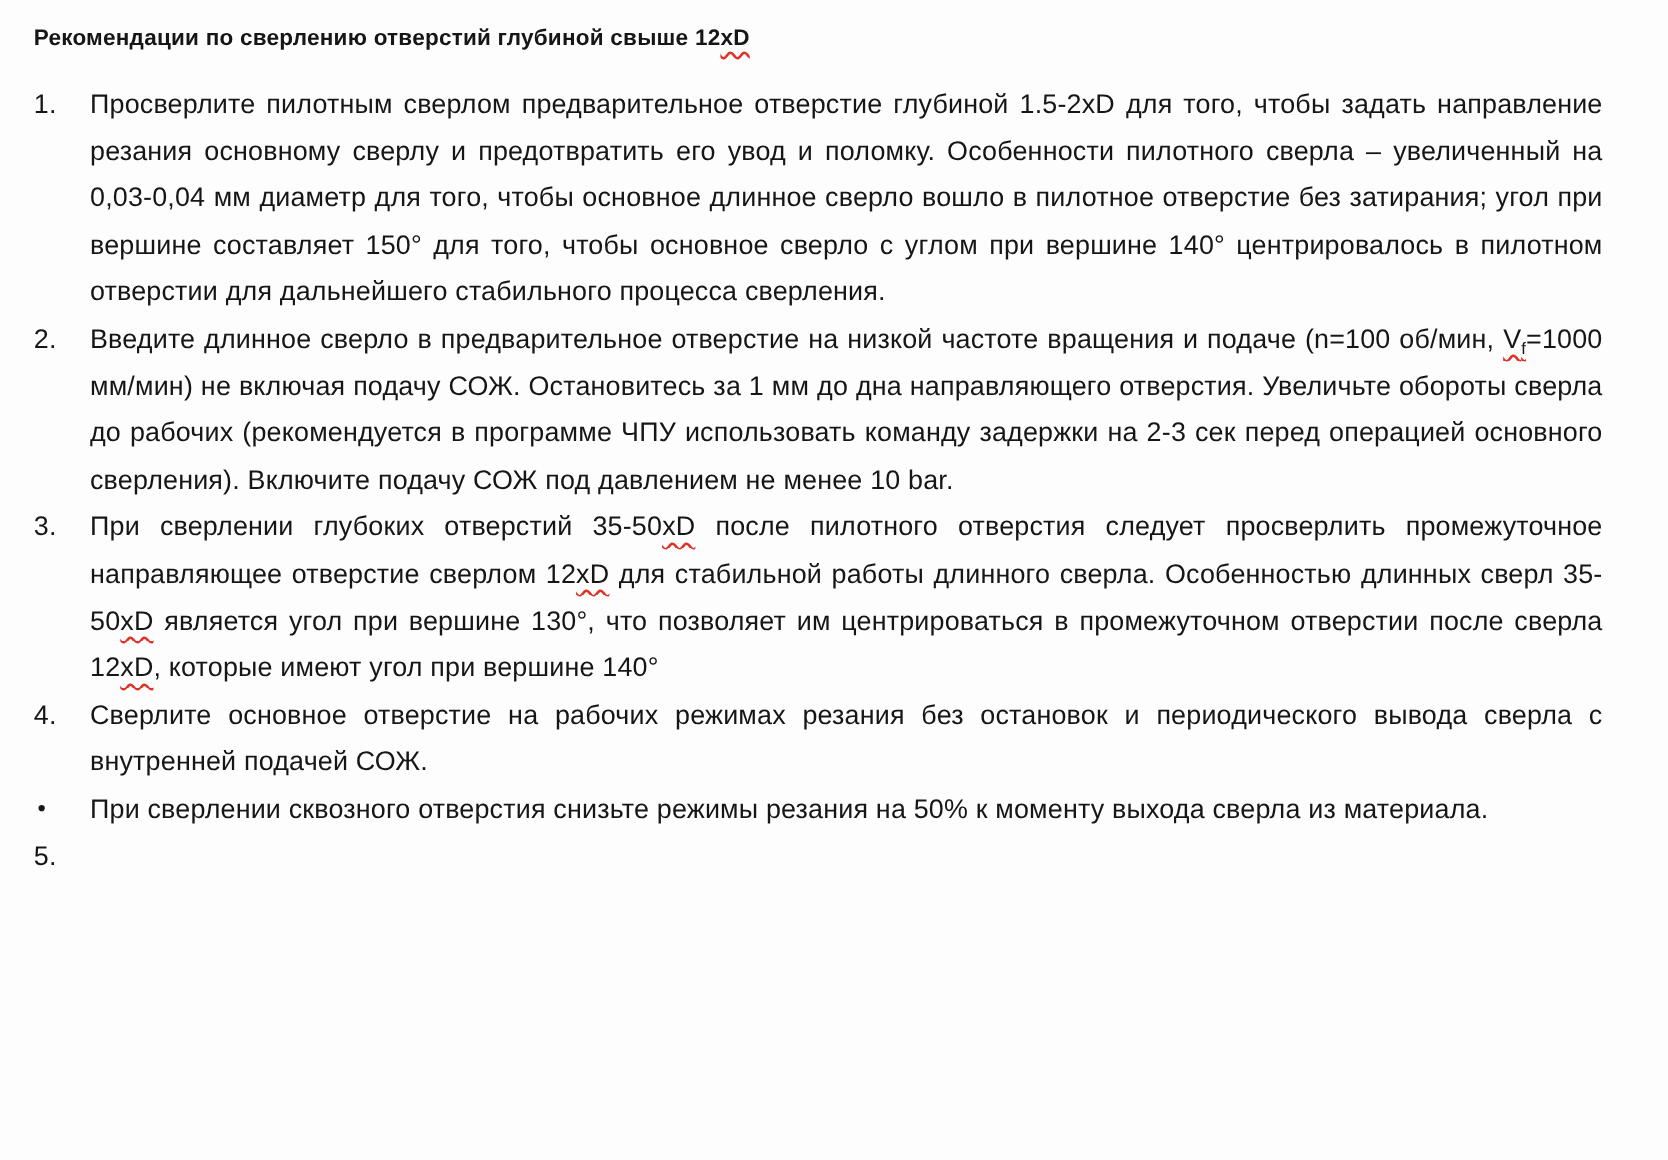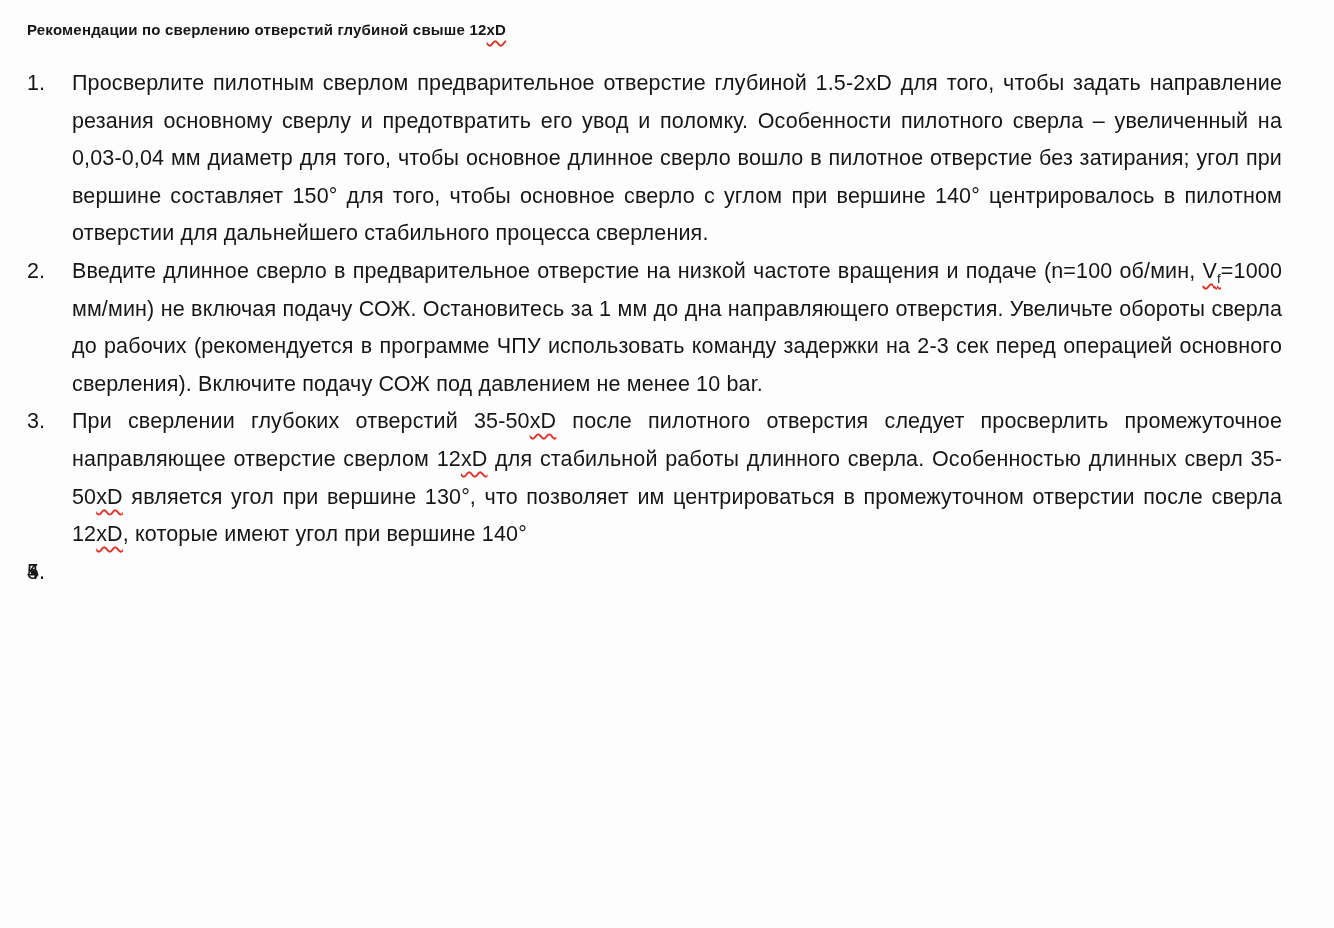--- a/index.html
+++ b/index.html
@@ -14,21 +14,21 @@
     color: var(--text-color, #161616);
     overflow: hidden;
   }
   .page {
     box-sizing: border-box;
     width: 1334px;
     height: 928px;
     padding: 15px 52px 0 27px;
   }
   .doc-title {
-    font-size: 15px;
+    font-size: 18px;
     font-weight: bold;
     letter-spacing: 0.2px;
     margin: 0 0 20px 0;
     line-height: 30px;
   }
   .list {
     font-size: 21.5px;
     line-height: 37.6px;
     letter-spacing: 0.15px;
   }
@@ -61,17 +61,17 @@
 </style>
 </head>
 <body style="--page-bg: #fdfdfd; --text-color: #161616; --squiggle-color: #e03127;">
 
 <div class="page">
   <h1 class="doc-title"><span>Рекомендации по сверлению отверстий глубиной свыше 12</span><span class="sq">xD</span></h1>
   <div class="list">
       <div class="list-item"><span class="marker">1.</span><span><span>Просверлите пилотным сверлом предварительное отверстие глубиной 1.5-2xD для того, чтобы задать направление резания основному сверлу и предотвратить его увод и поломку. Особенности пилотного сверла – увеличенный на 0,03-0,04 мм диаметр для того, чтобы основное длинное сверло вошло в пилотное отверстие без затирания; угол при вершине составляет 150° для того, чтобы основное сверло с углом при вершине 140° центрировалось в пилотном отверстии для дальнейшего стабильного процесса сверления.</span></span></div>
       <div class="list-item"><span class="marker">2.</span><span><span>Введите длинное сверло в предварительное отверстие на низкой частоте вращения и подаче (n=100 об/мин, </span><span class="sq"><span>V</span><sub>f</sub></span><span>=1000 мм/мин) не включая подачу СОЖ. Остановитесь за 1 мм до дна направляющего отверстия. Увеличьте обороты сверла до рабочих (рекомендуется в программе ЧПУ использовать команду задержки на 2-3 сек перед операцией основного сверления). Включите подачу СОЖ под давлением не менее 10 bar.</span></span></div>
       <div class="list-item"><span class="marker">3.</span><span><span>При сверлении глубоких отверстий 35-50</span><span class="sq">xD</span><span> после пилотного отверстия следует просверлить промежуточное направляющее отверстие сверлом 12</span><span class="sq">xD</span><span> для стабильной работы длинного сверла. Особенностью длинных сверл 35-50</span><span class="sq">xD</span><span> является угол при вершине 130°, что позволяет им центрироваться в промежуточном отверстии после сверла 12</span><span class="sq">xD</span><span>, которые имеют угол при вершине 140°</span></span></div>
-      <div class="list-item"><span class="marker">4.</span></div>
-      <div class="list-item"><span class="marker bullet">•</span></div>
+      <div class="list-item"><span class="marker">4.</span><span><span>Сверлите основное отверстие на рабочих режимах резания без остановок и периодического вывода сверла с внутренней подачей СОЖ.</span></span></div>
+      <div class="list-item"><span class="marker bullet">•</span><span><span>При сверлении сквозного отверстия снизьте режимы резания на 50% к моменту выхода сверла из материала.</span></span></div>
       <div class="list-item"><span class="marker">5.</span></div>
     </div>
 </div>
 
 </body></html>

